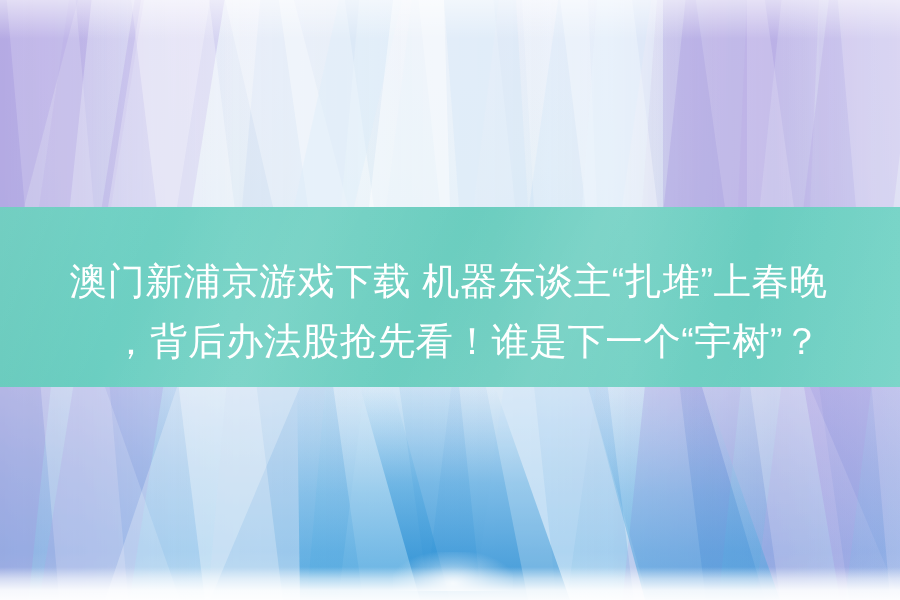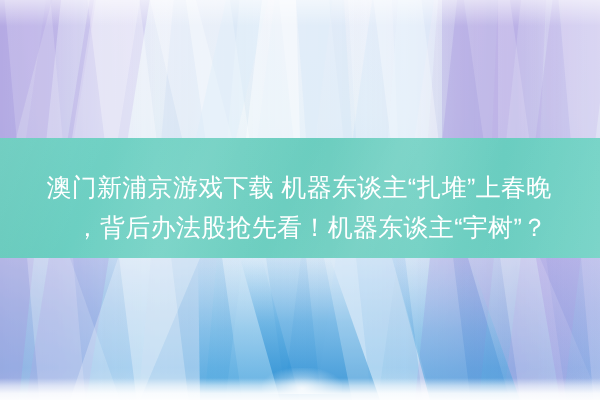--- a/index.html
+++ b/index.html
@@ -240,20 +240,20 @@
     <polygon points="442,0 498,0 498,138 442,138" fill="#a08ede" opacity="0.26"></polygon>
     <polygon points="498,0 546,0 540,138 492,138" fill="#b7a8e7" opacity="0.24"></polygon>
     <polygon points="546,0 600,0 600,138 546,138" fill="#c9bcee" opacity="0.18"></polygon>
   </svg>
 
   <div class="layer soft-top"></div>
 
   <div class="banner">
     <div class="banner-text">
       <span class="banner-line line-1">澳门新浦京游戏下载 机器东谈主“扎堆”上春晚</span>
-      <span class="banner-line line-2">，背后办法股抢先看！机器东谈主“宇树”？</span>
+      <span class="banner-line line-2">，背后办法股抢先看！谁是下一个“宇树”？</span>
     </div>
   </div>
 
   <div class="bottom-glow"></div>
   <div class="bottom-fade"></div>
 
 </div>
 
 </body></html>

